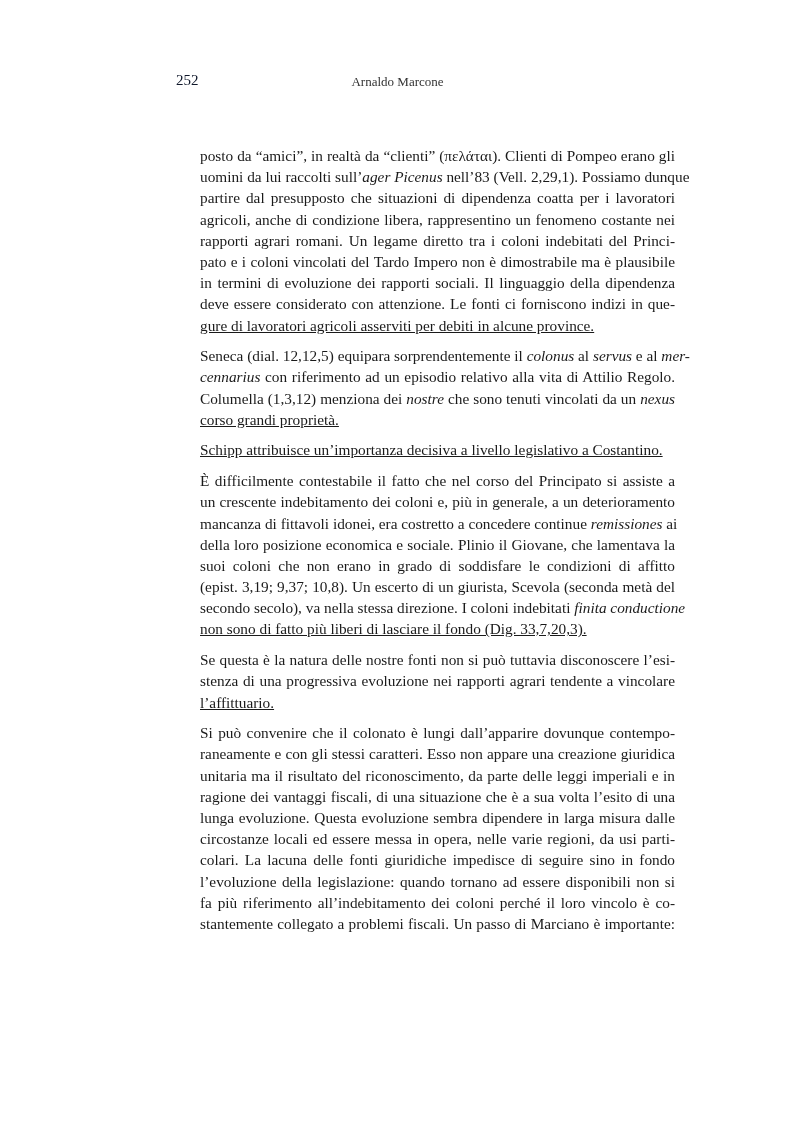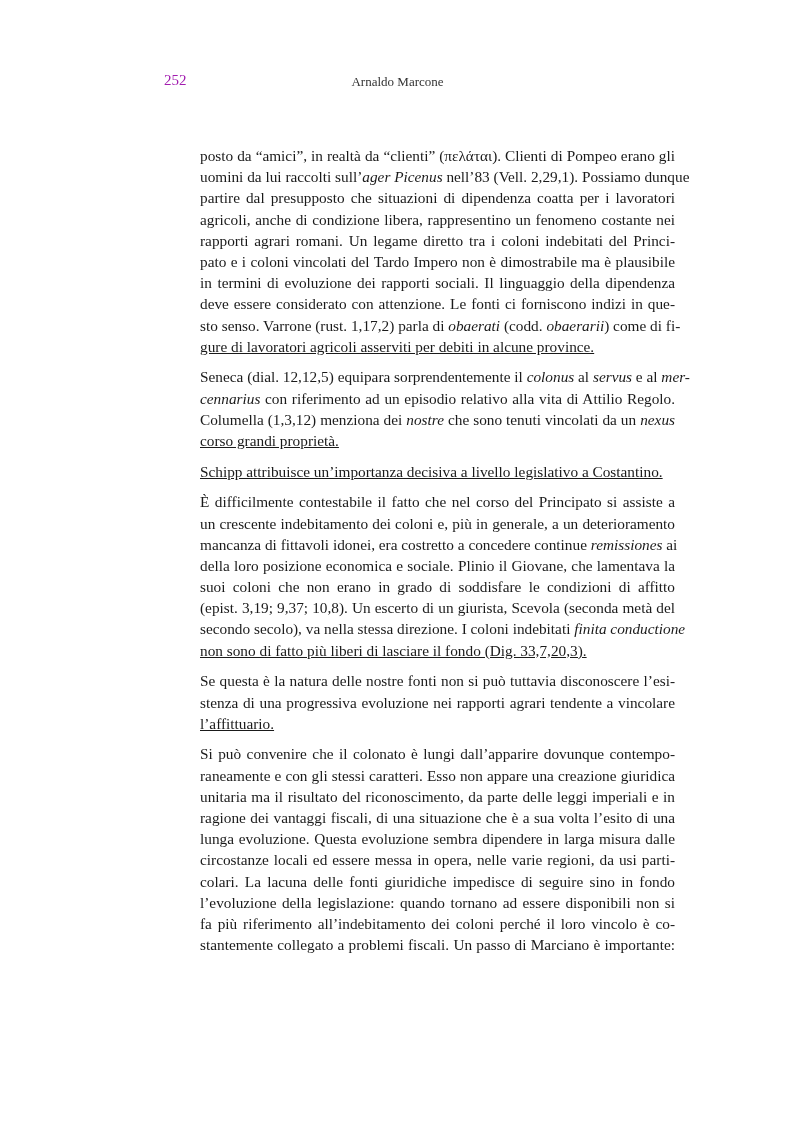--- a/index.html
+++ b/index.html
@@ -3,21 +3,21 @@
 <meta charset="utf-8">
 <style>
   html, body { margin: 0; padding: 0; background: #ffffff; }
   body { width: 799px; height: 1131px; position: relative; overflow: hidden; }
   .page {
     position: absolute; left: 0; top: 0; width: 799px; height: 1131px;
     background: #ffffff; color: #1a1a1a;
     font-family: "Liberation Serif", "DejaVu Serif", serif;
   }
   .running-head { position: absolute; top: 72px; left: 164px; width: 475px; height: 20px; }
-  .page-number { position: absolute; left: 0; top: 0; font-size: 15px; color: #a21caf; }
+  .page-number { position: absolute; left: 12px; top: 0; font-size: 15px; color: #0f172a; }
   .running-title { position: absolute; left: 0; right: 8px; top: 2px; text-align: center; font-size: 13px; color: #333; }
   .body-text { position: absolute; left: 164px; top: 145px; width: 475px; font-size: 15.3px; line-height: 21.2px; margin-left: 36px; }
   .para { margin: 0 0 9.5px 0; }
   .line { display: block; white-space: nowrap; text-align: justify; text-align-last: justify; height: 21.2px; }
   .line.last { text-align-last: left; text-decoration: underline; }
   .line i { font-style: italic; }
 </style>
 </head>
 <body>
 
@@ -29,21 +29,20 @@
   <div class="body-text" id="body-text">
       <div class="para">
         <span class="line"><span>posto da “amici”, in realtà da “clienti” (πελάται). Clienti di Pompeo erano gli</span></span>
         <span class="line"><span>uomini da lui raccolti sull’</span><i>ager Picenus</i><span> nell’83 (Vell. 2,29,1). Possiamo dunque</span></span>
         <span class="line"><span>partire dal presupposto che situazioni di dipendenza coatta per i lavoratori</span></span>
         <span class="line"><span>agricoli, anche di condizione libera, rappresentino un fenomeno costante nei</span></span>
         <span class="line"><span>rapporti agrari romani. Un legame diretto tra i coloni indebitati del Princi-</span></span>
         <span class="line"><span>pato e i coloni vincolati del Tardo Impero non è dimostrabile ma è plausibile</span></span>
         <span class="line"><span>in termini di evoluzione dei rapporti sociali. Il linguaggio della dipendenza</span></span>
         <span class="line"><span>deve essere considerato con attenzione. Le fonti ci forniscono indizi in que-</span></span>
-        <span class="line"><span>sto senso. Varrone (rust. 1,17,2) parla di </span><i>obaerati</i><span> (codd. </span><i>obaerarii</i><span>) come di fi-</span></span>
         <span class="line last"><span>gure di lavoratori agricoli asserviti per debiti in alcune province.</span></span>
       </div>
       <div class="para">
         <span class="line"><span>Seneca (dial. 12,12,5) equipara sorprendentemente il </span><i>colonus</i><span> al </span><i>servus</i><span> e al </span><i>mer-</i></span>
         <span class="line"><i>cennarius</i><span> con riferimento ad un episodio relativo alla vita di Attilio Regolo.</span></span>
         <span class="line"><span>Columella (1,3,12) menziona dei </span><i>nostre</i><span> che sono tenuti vincolati da un </span><i>nexus</i></span>
         <span class="line last"><span>corso grandi proprietà.</span></span>
       </div>
       <div class="para">
         <span class="line last"><span>Schipp attribuisce un’importanza decisiva a livello legislativo a Costantino.</span></span>

